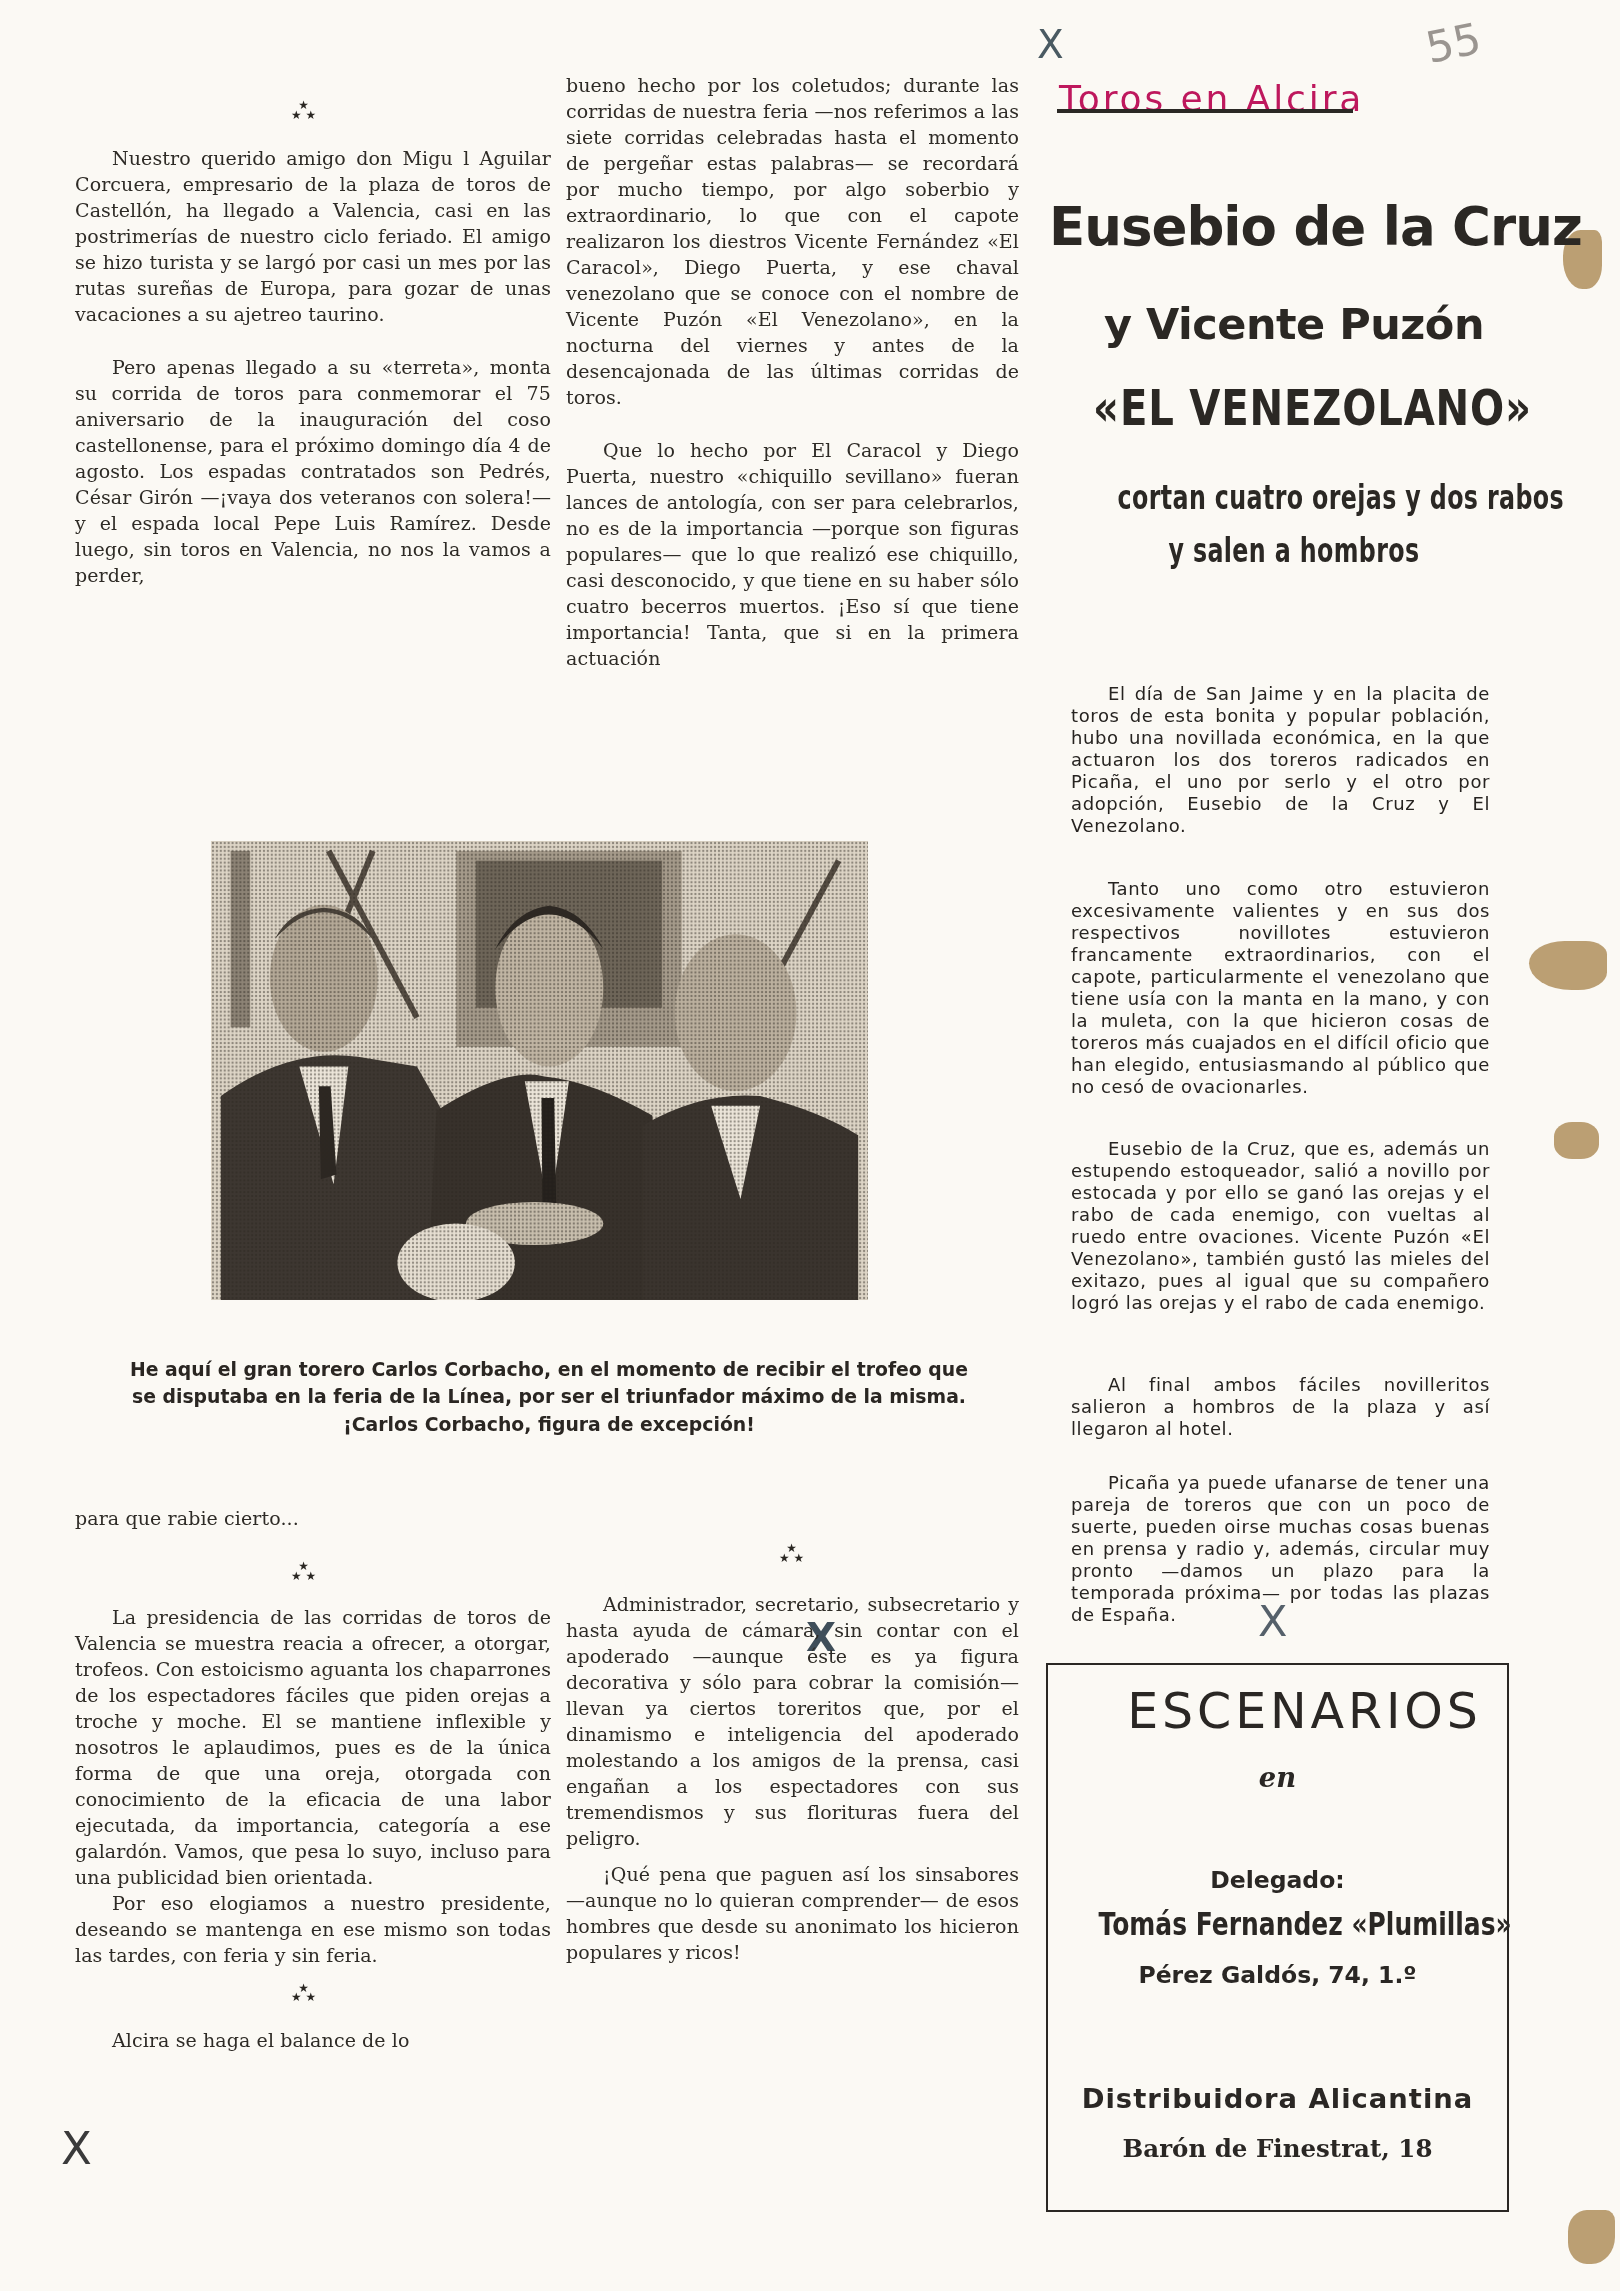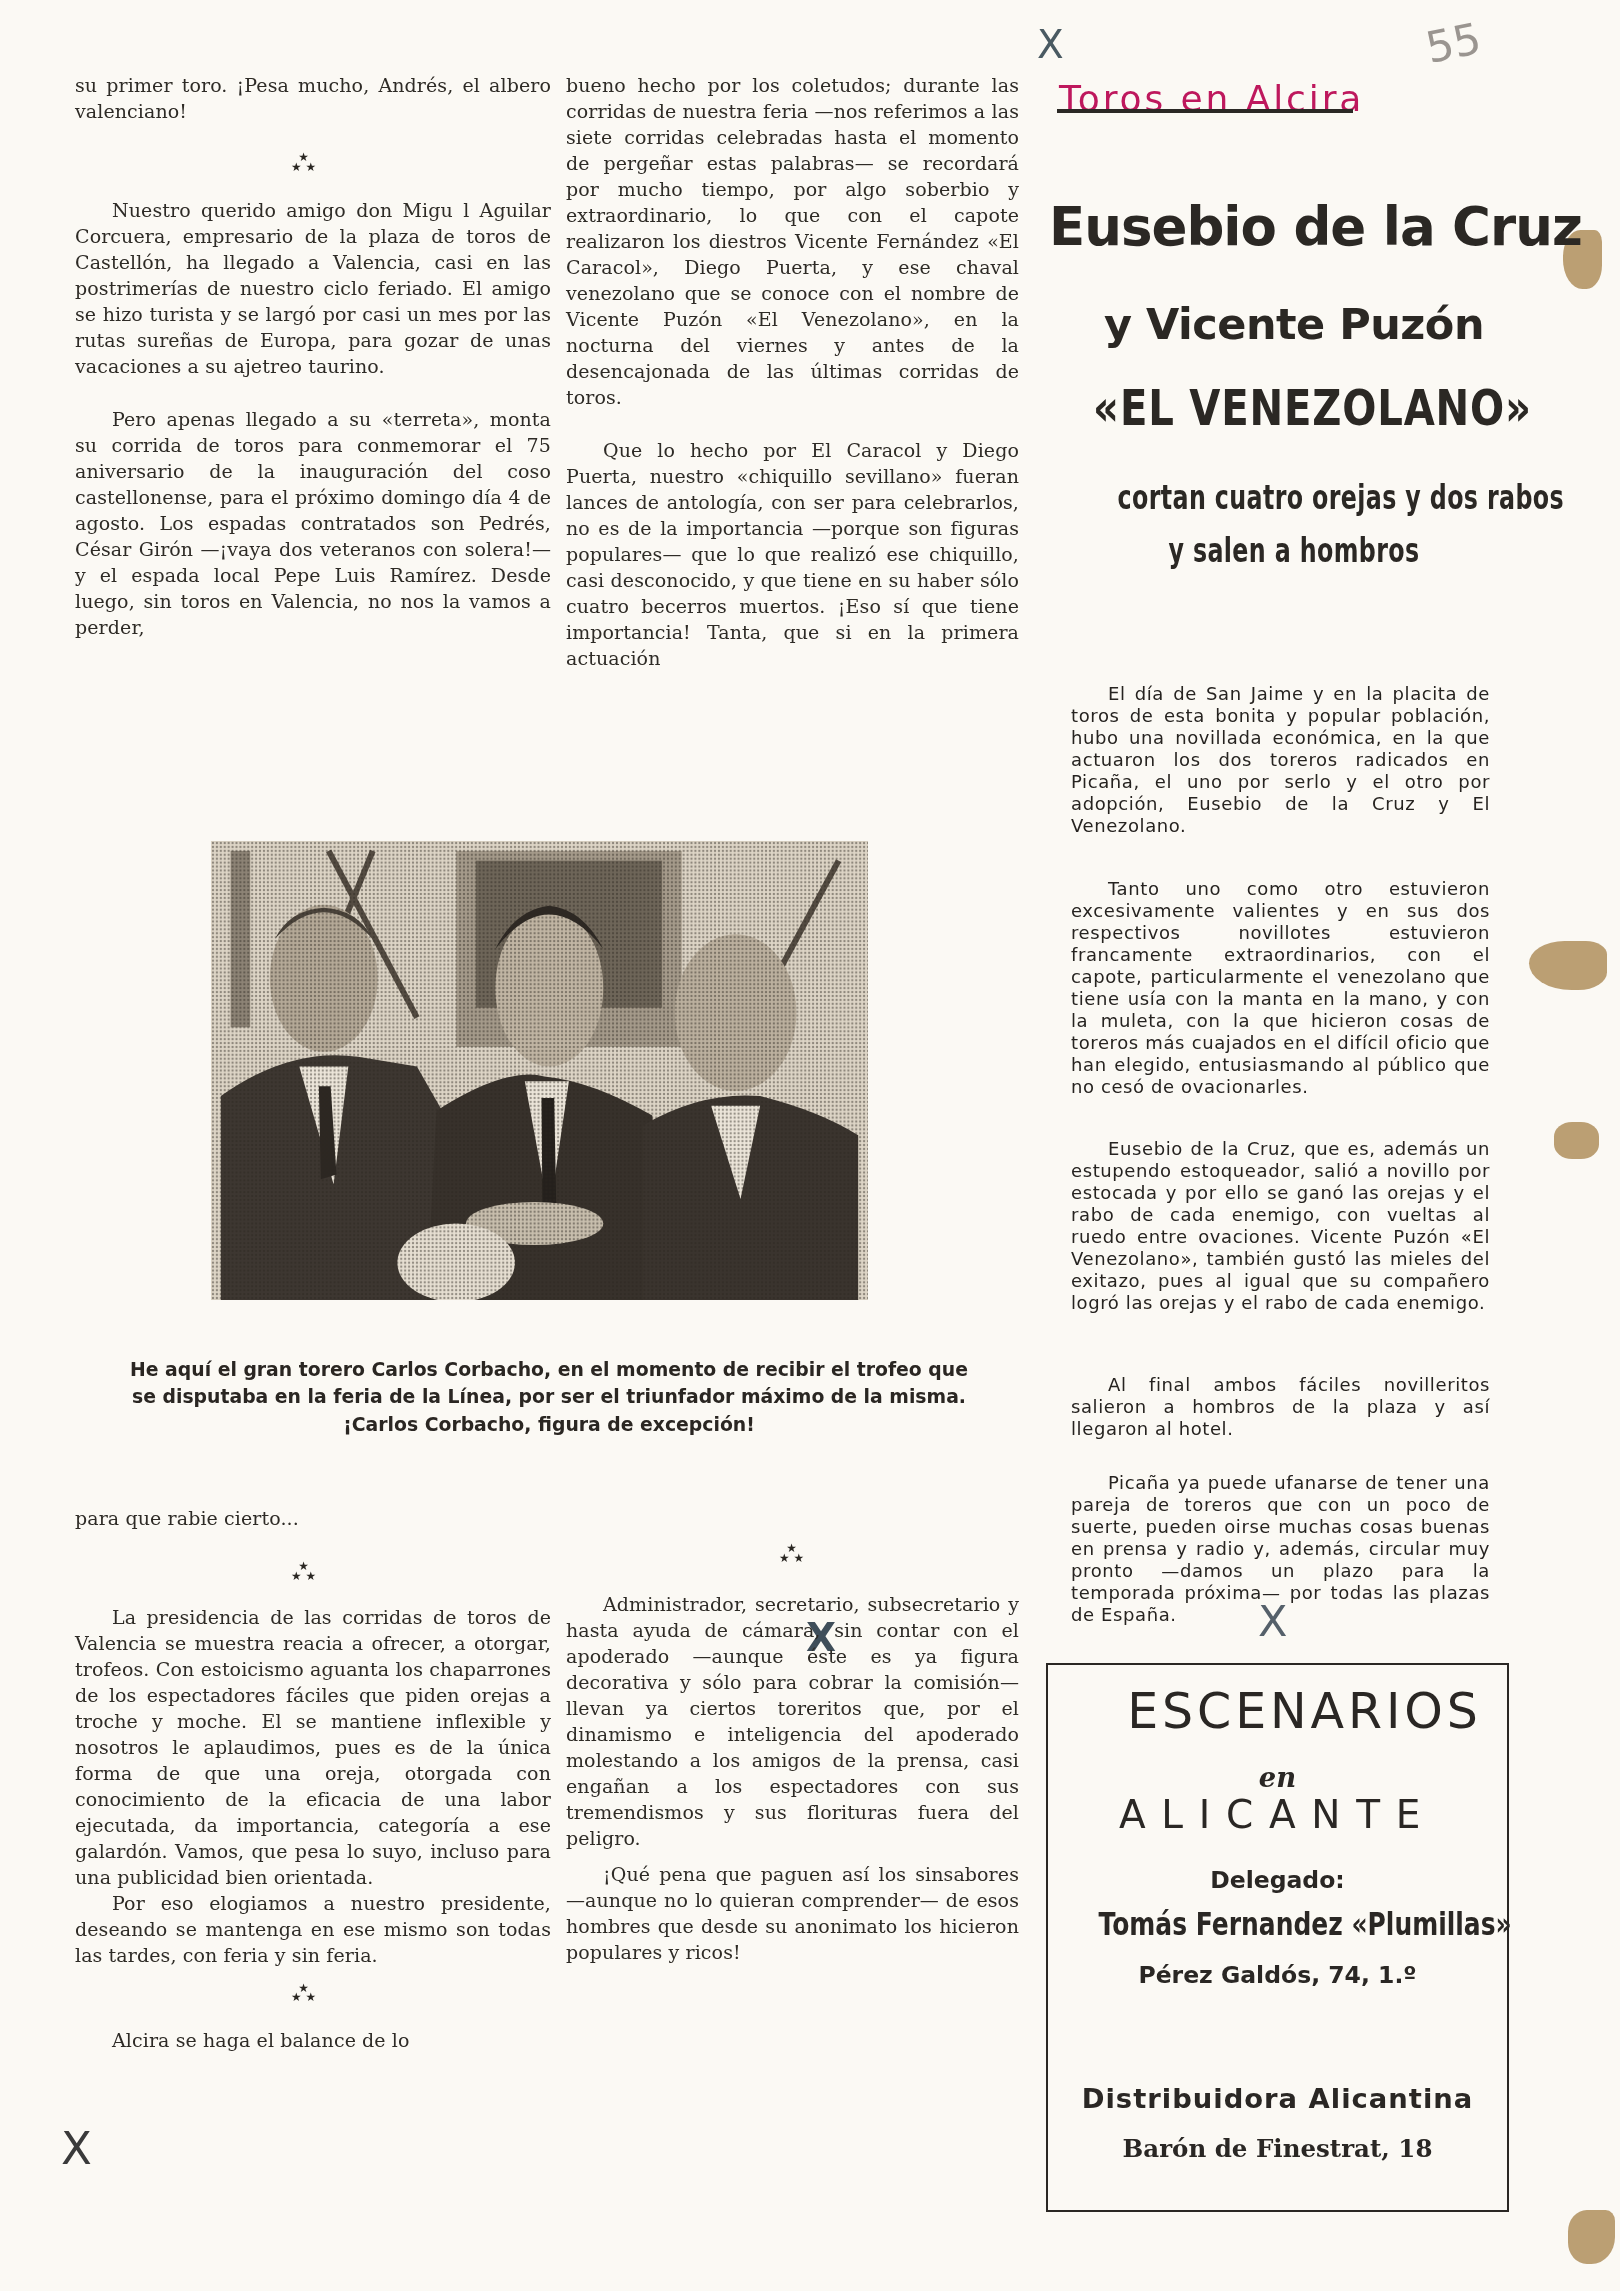--- a/index.html
+++ b/index.html
@@ -93,21 +93,20 @@
 <div class="abs hand" style="left:1258px;top:1596px;font-size:43px;color:#55606a;">X</div>
 <div class="abs hand" style="left:806px;top:1615px;font-size:39px;font-weight:bold;color:#3f4e5a;">X</div>
 <div class="abs hand" style="left:61px;top:2122px;font-size:45px;color:#3a3a3a;">X</div>
 
 <div class="stain" style="left:1529px;top:941px;width:78px;height:49px;border-radius:50% 30% 40% 60%;"></div>
 <div class="stain" style="left:1554px;top:1122px;width:45px;height:37px;border-radius:40%;"></div>
 <div class="stain" style="left:1563px;top:230px;width:39px;height:59px;border-radius:45% 20% 40% 50%;"></div>
 <div class="stain" style="left:1568px;top:2210px;width:47px;height:54px;border-radius:40% 20% 50% 40%;"></div>
 
 <div class="abs col-text" id="col1-top">
-  <p>su primer toro. ¡Pesa mucho, Andrés, el albero valenciano!</p>
   <div style="height:73px;position:relative;">
     <div class="stars" style="left:209px;top:29px;">
         <span>★</span>
         <span>★ ★</span>
       </div>
   </div>
   <p class="indent">Nuestro querido amigo don Migu l Aguilar Corcuera, empresario de la plaza de toros de Castellón, ha llegado a Valencia, casi en las postrimerías de nuestro ciclo feriado. El amigo se hizo turista y se largó por casi un mes por las rutas sureñas de Europa, para gozar de unas vacaciones a su ajetreo taurino.</p>
   <div style="height:26.5px;"></div>
   <p class="indent">Pero apenas llegado a su «terreta», monta su corrida de toros para conmemorar el 75 aniversario de la inauguración del coso castellonense, para el próximo domingo día 4 de agosto. Los espadas contratados son Pedrés, César Girón —¡vaya dos veteranos con solera!— y el espada local Pepe Luis Ramírez. Desde luego, sin toros en Valencia, no nos la vamos a perder,</p>
 </div>
@@ -210,20 +209,19 @@
 <div class="abs alcira-text" style="top:1356px;">
     <p>Al final ambos fáciles novilleritos salieron a hombros de la plaza y así llegaron al hotel.</p>
   </div>
 <div class="abs alcira-text" style="top:1454px;">
     <p>Picaña ya puede ufanarse de tener una pareja de toreros que con un poco de suerte, pueden oirse muchas cosas buenas en prensa y radio y, además, circular muy pronto —damos un plazo para la temporada próxima— por todas las plazas de España.</p>
   </div>
 
 <div class="abs ad-box">
   <div class="ad-line ad-title">ESCENARIOS</div>
   <div class="ad-line ad-en">en</div>
-  <div class="ad-line ad-city">ALICANTE</div>
   <div class="ad-line ad-delegado">Delegado:</div>
   <div class="ad-line ad-name">Tomás Fernandez «Plumillas»</div>
   <div class="ad-line ad-address">Pérez Galdós, 74, 1.º</div>
   <div class="ad-line ad-distributor">Distribuidora Alicantina</div>
   <div class="ad-line ad-dist-address">Barón de Finestrat, 18</div>
 </div>
 
 
 </body></html>

